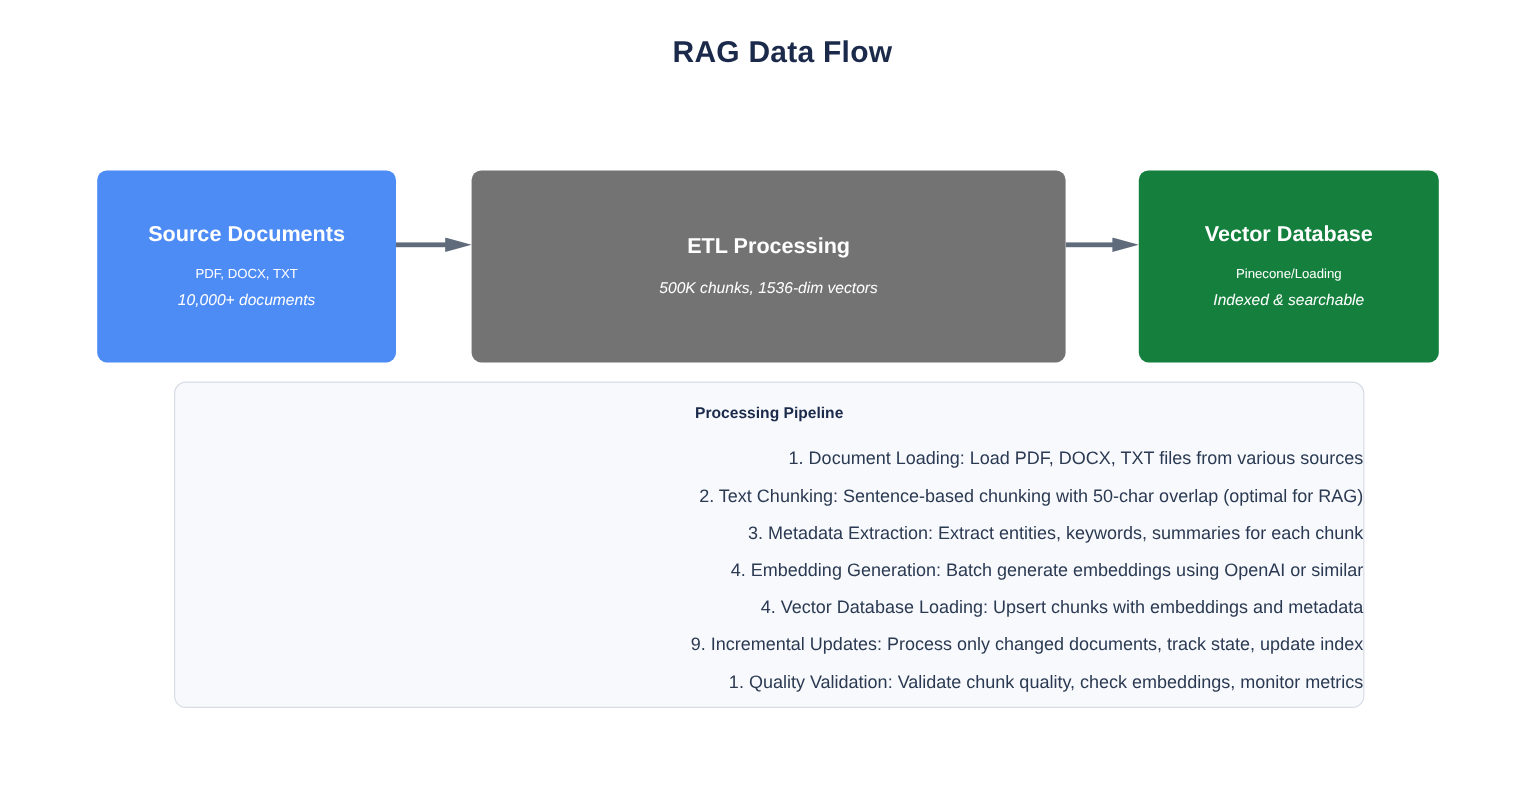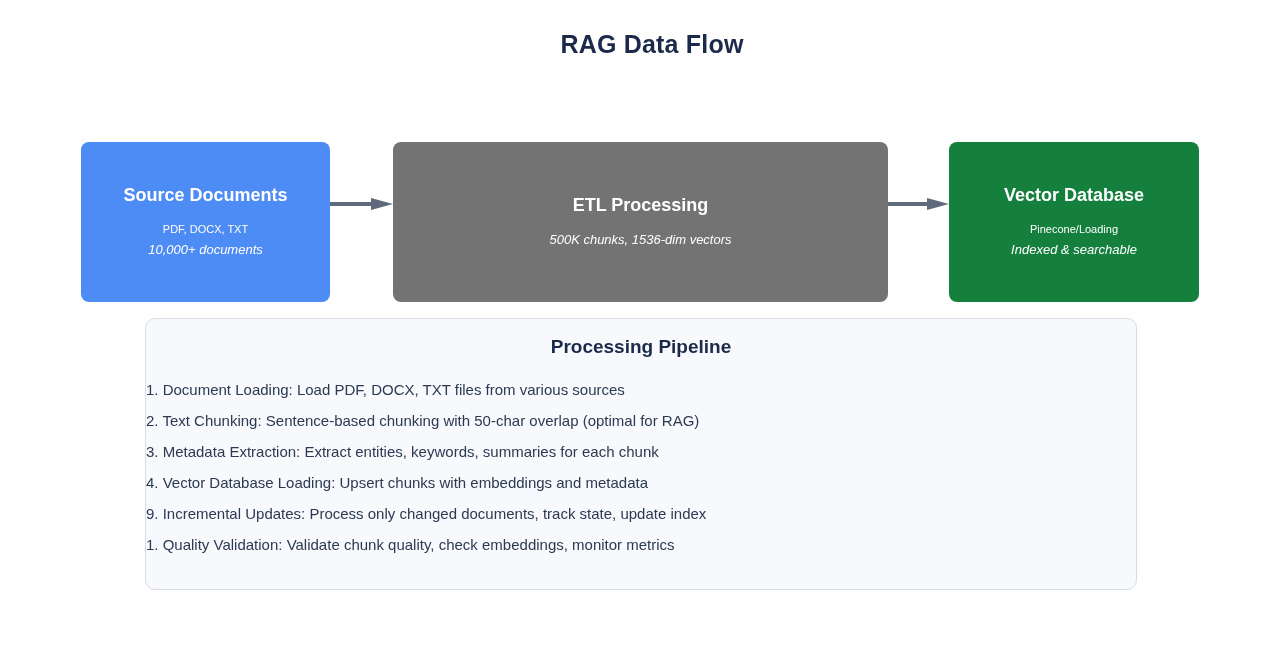--- a/index.html
+++ b/index.html
@@ -89,32 +89,32 @@
     width: 992px;
     height: 272px;
     background: #f7f9fc;
     border: 1px solid #d7dce5;
     border-radius: 10px;
     box-sizing: border-box;
   }
   .panel-title {
     margin-top: 17px;
     text-align: center;
-    font-size: 19px;
+    font-size: 13px;
     font-weight: bold;
     color: #1b2a4a;
   }
   .steps {
     list-style: none;
     margin: 0;
     padding: 0;
     margin-top: 16px;
   }
   .steps li {
-    text-align: left;
+    text-align: right;
     font-size: 15px;
     line-height: 31px;
     color: #2b3a52;
     white-space: nowrap;
   }
 </style>
 </head>
 <body>
 
 <div class="page-title">RAG Data Flow</div>
@@ -149,17 +149,18 @@
   </div>
 
 </div>
 
 <div class="panel">
   <div class="panel-title">Processing Pipeline</div>
   <ul class="steps">
     <li>1. Document Loading: Load PDF, DOCX, TXT files from various sources</li>
     <li>2. Text Chunking: Sentence-based chunking with 50-char overlap (optimal for RAG)</li>
     <li>3. Metadata Extraction: Extract entities, keywords, summaries for each chunk</li>
+    <li>4. Embedding Generation: Batch generate embeddings using OpenAI or similar</li>
     <li>4. Vector Database Loading: Upsert chunks with embeddings and metadata</li>
     <li>9. Incremental Updates: Process only changed documents, track state, update index</li>
     <li>1. Quality Validation: Validate chunk quality, check embeddings, monitor metrics</li>
   </ul>
 </div>
 
 </body></html>

